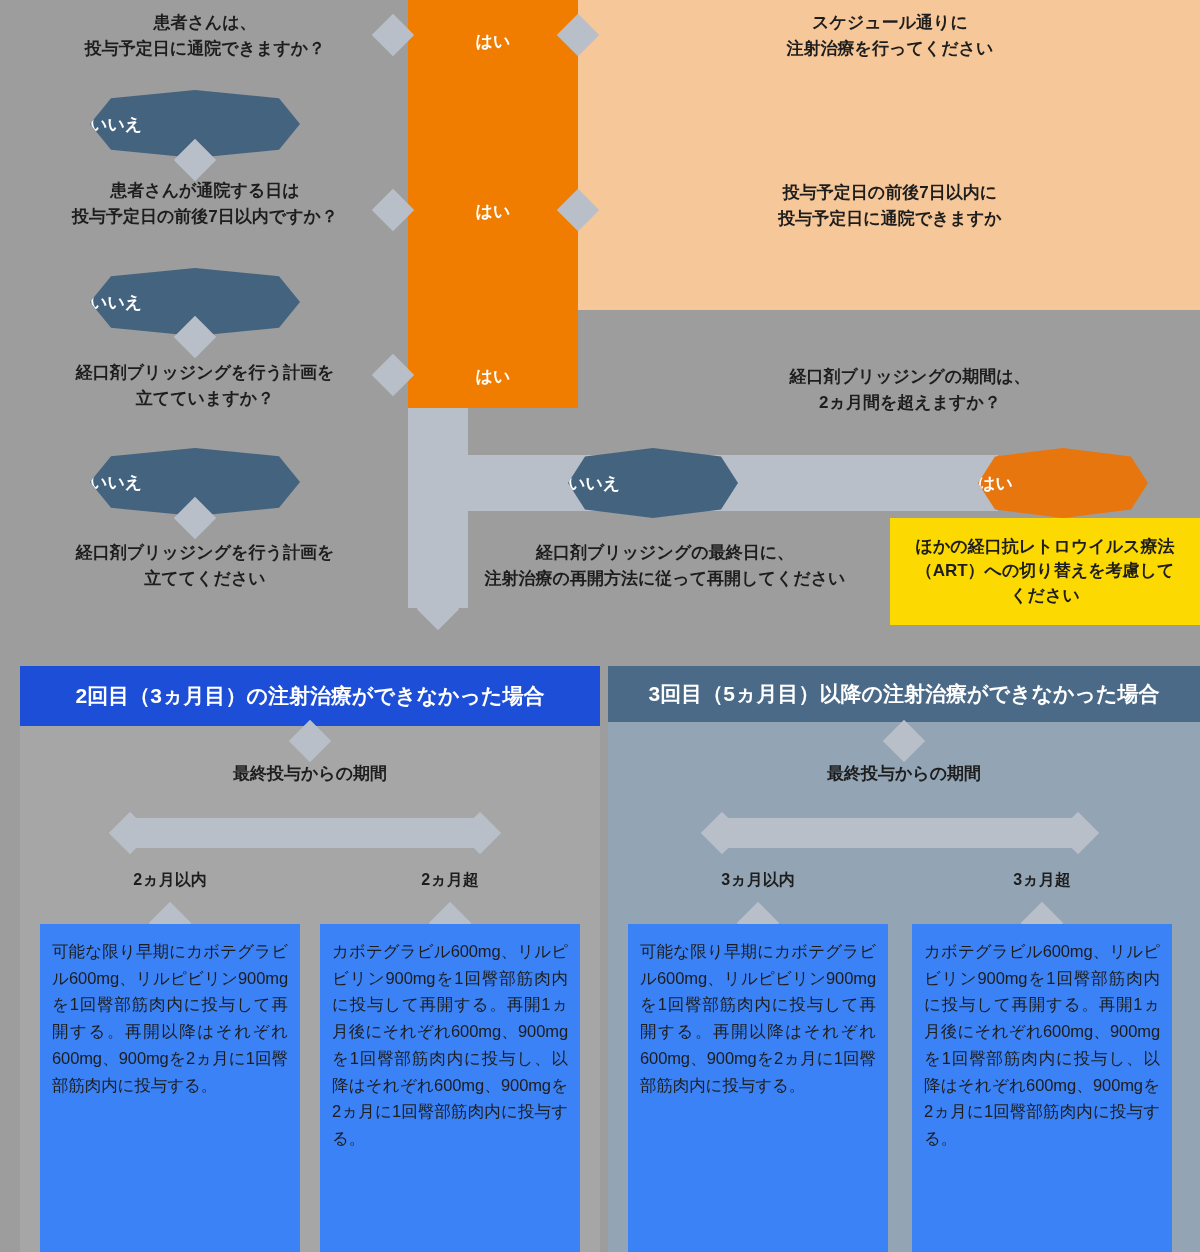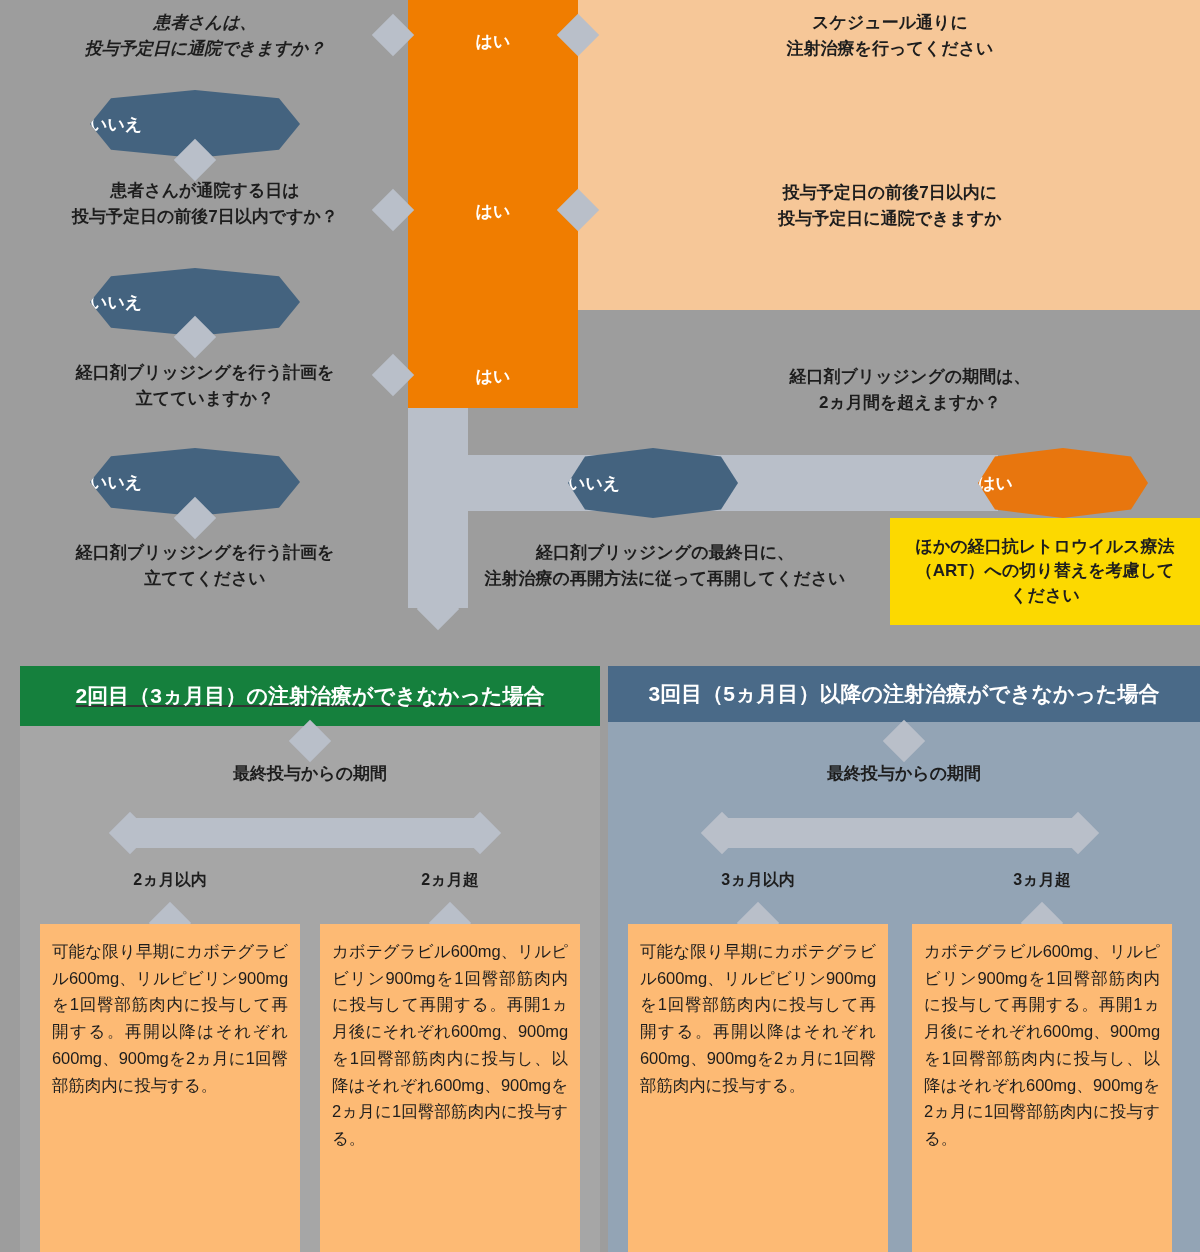--- a/index.html
+++ b/index.html
@@ -49,28 +49,28 @@
 
   
   .orangepanel { background:#f6c798; }
   .orangepanel-txt { font-size:17px; color:#1d1d1d; font-weight:600; line-height:1.5; text-align:center;}
 
   
   .yellowbox { background:#fcd900; }
   .yellowbox-txt { font-size:17px; color:#1d1d1d; font-weight:700; line-height:1.45; text-align:center; }
 
   
-  .hdr-gray { background:#15803d;text-decoration:underline; }
+  .hdr-gray { background:#1d4ed8; }
   .hdr-blue { background:#4a6a88; }
   .hdr-txt { color:#fff; font-size:21px; font-weight:700; text-align:center; }
   .panel-gray { background:#a6a6a6; }
   .panel-blue { background:#93a4b5; }
   .sub-txt { color:#1d1d1d; font-size:17px; font-weight:600; text-align:center; }
   .leg-txt { color:#1d1d1d; font-size:16px; font-weight:600; text-align:center; }
-  .card { background:#fdba74; }
+  .card { background:#3b82f6; }
   .card-txt {
     font-size:16.5px; color:#1d1d1d; line-height:1.62;
     text-align:justify; font-weight:500;
     letter-spacing:-0.1px;
   }
   .bridge { background:#b9bfc9; }
 </style>
 </head>
 <body>
 
@@ -86,21 +86,21 @@
 
 <div class="abs yescol-txt" style="left:408px; top:30px; width:170px;">はい</div>
 <div class="abs yescol-txt" style="left:408px; top:200px; width:170px;">はい</div>
 <div class="abs yescol-txt" style="left:408px; top:365px; width:170px;">はい</div>
 
 <div class="abs orangepanel-txt" style="left:600px; top:10px; width:580px; white-space:pre-line;"><span>スケジュール通りに
 注射治療を行ってください</span></div>
 <div class="abs orangepanel-txt" style="left:600px; top:180px; width:580px; white-space:pre-line;"><span>投与予定日の前後7日以内に
 投与予定日に通院できますか</span></div>
 
-<div class="abs qtext" style="left:20px; top:10px; width:370px; white-space:pre-line;font-style:italic;"><span>患者さんは、
+<div class="abs qtext" style="left:20px; top:10px; width:370px; white-space:pre-line;"><span>患者さんは、
 投与予定日に通院できますか？</span></div>
 
 <div class="abs chip chip-no" style="left:90px; top:90px; width:210px; height:68px;">
     <span>いいえ</span>
   </div>
 <div class="abs conn-d" style="left:180px; top:145px;"></div>
 
 <div class="abs qtext" style="left:20px; top:178px; width:370px; white-space:pre-line;"><span>患者さんが通院する日は
 投与予定日の前後7日以内ですか？</span></div>
 

